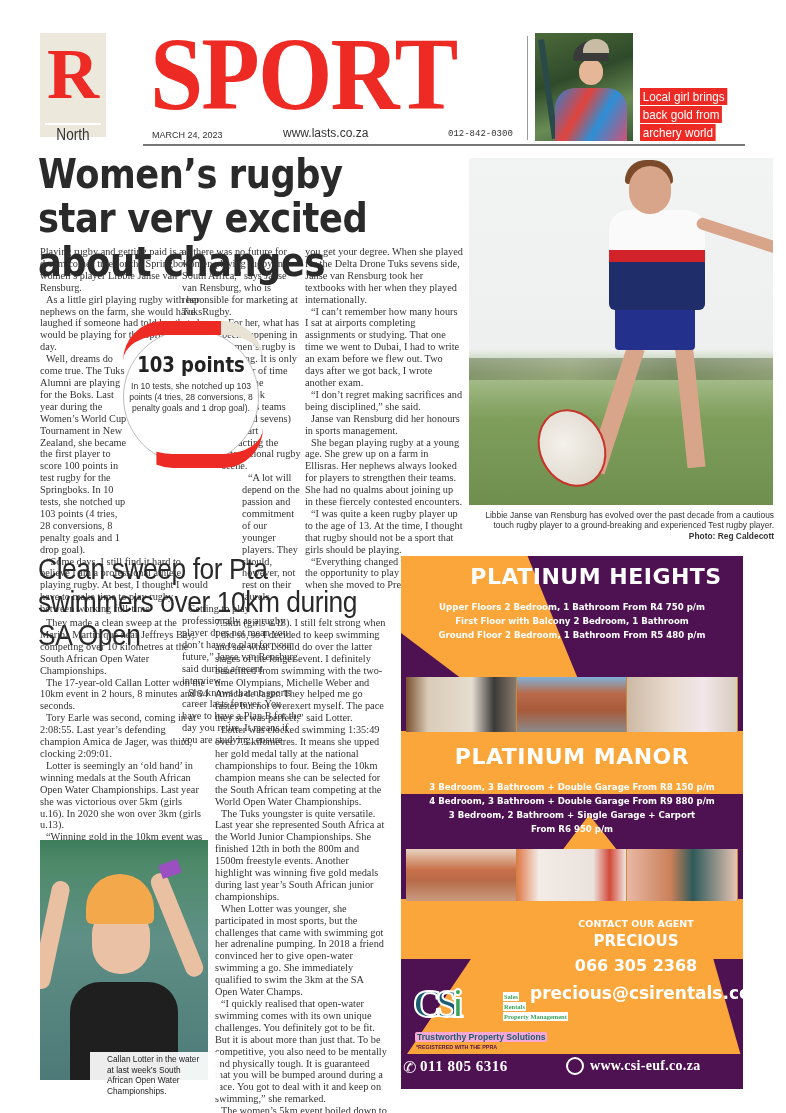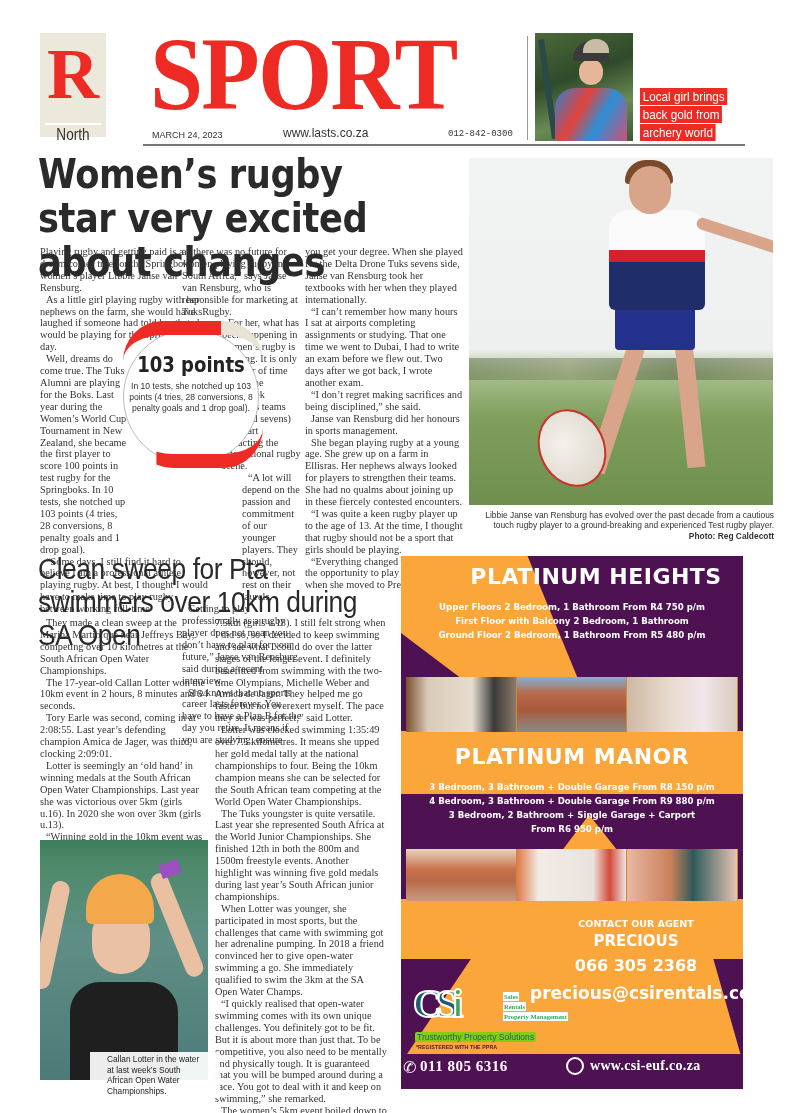--- a/index.html
+++ b/index.html
@@ -79,21 +79,21 @@
   .ad .strip { position: absolute; left: 5px; display: flex; width: 332px; gap: 0; }
   .ad .strip div { flex: 1; height: 100%; border-right: 1px solid #c98a3a; }
   .ad-title { position: absolute; left: 0; width: 342px; text-align: center; font-family: "DejaVu Sans", sans-serif; font-weight: bold; color: #fff; font-size: 22px; letter-spacing: 0.5px; }
   .ad-lines { position: absolute; left: 0; width: 342px; text-align: center; font-family: "DejaVu Sans", sans-serif; font-weight: bold; color: #fff; font-size: 8.6px; line-height: 14px; }
   .ad-contact { position: absolute; left: 130px; width: 210px; text-align: center; font-family: "DejaVu Sans", sans-serif; font-weight: bold; color: #fff; }
   .csi-logo { position: absolute; left: 14px; top: 976px; width: 170px; height: 78px; }
   .csi-letters { position: absolute; left: 0; top: 0; font-family: "Liberation Serif", serif; font-weight: bold; font-size: 40px; line-height: 56px; color: #1b5e73; letter-spacing: -6px; text-align: center; -webkit-text-stroke: 2px #fff; }
   .csi-i { color: #3aa55a; }
   .csi-sub { position: absolute; left: 90px; top: 16px; font-family: "Liberation Serif", serif; font-weight: bold; font-size: 6.5px; line-height: 9px; color: #3aa55a; }
   .csi-sub span { display: block; background: #fff; padding: 0 1px; margin-bottom: 1px; width: max-content; }
-  .csi-tag { position: absolute; left: 2px; top: 56px; font-family: "Liberation Sans", sans-serif; font-weight: normal; font-size: 8.6px; color: #1b5e73; background: #84cc16; padding: 0 2px; border-radius: 2px; }
+  .csi-tag { position: absolute; left: 2px; top: 56px; font-family: "Liberation Sans", sans-serif; font-weight: bold; font-size: 8.6px; color: #1b5e73; background: #f9a8d4; padding: 0 2px; border-radius: 2px; }
   .csi-reg { position: absolute; left: 416px; top: 1044px; font-family: "Liberation Sans", sans-serif; font-weight: bold; font-size: 5.4px; color: #4e1152; }
   .ad-foot { position: absolute; left: 401px; top: 1054px; width: 342px; height: 35px; background: #4e1152; }
   .ad-foot-phone { position: absolute; left: 420px; top: 1058px; font-family: "Liberation Serif", serif; font-weight: bold; font-size: 15px; color: #fff; letter-spacing: 0.5px; }
   .ad-foot-url { position: absolute; left: 590px; top: 1058px; font-family: "Liberation Serif", serif; font-weight: bold; font-size: 14px; color: #fff; letter-spacing: 0.3px; }
   .ad-icon { position: absolute; font-size: 16px; color: #fff; font-family: "DejaVu Sans", sans-serif; }
 </style>
 </head>
 <body>
 
 <div class="logo-box">

